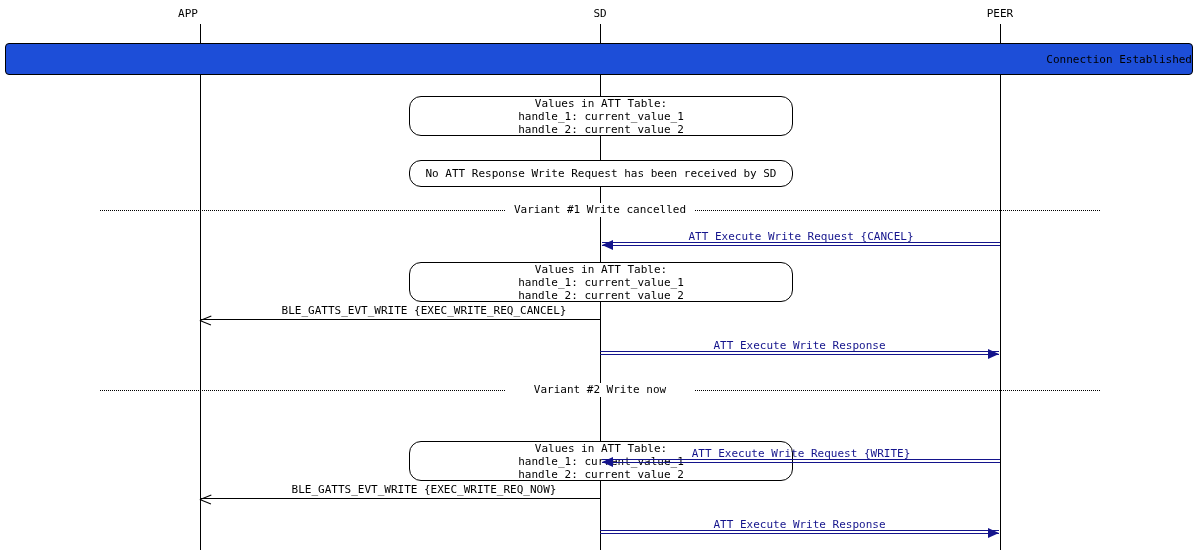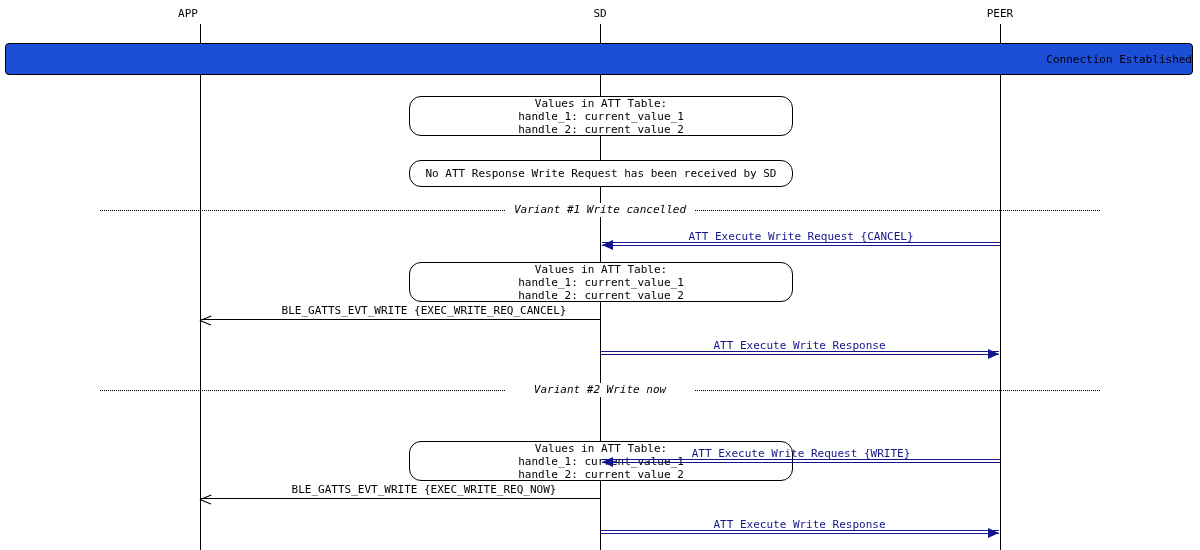--- a/index.html
+++ b/index.html
@@ -69,21 +69,20 @@
     white-space: pre;
   }
 
   
   .divider {
     position: absolute;
     left: 0;
     width: 1200px;
     height: 14px;
     z-index: 4;
-    font-style: italic;
   }
   .divider .dline {
     position: absolute;
     top: 7px;
     height: 0;
     border-top: 1px dotted #000000;
   }
   .divider .dline.left  { left: 100px; }
   .divider .dline.right { right: 100px; }
   .divider .dlabel {

